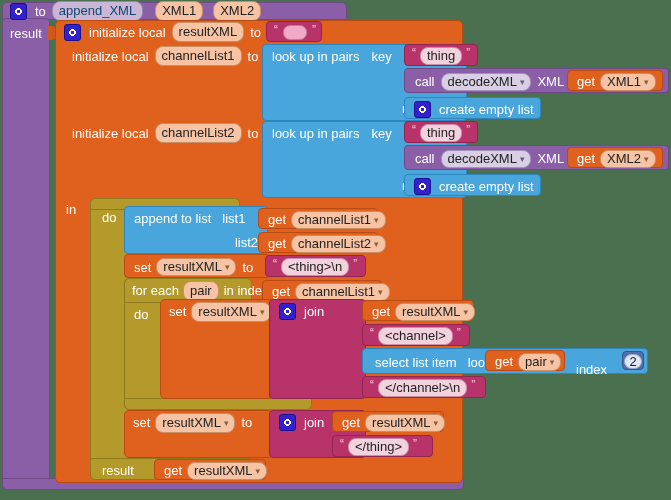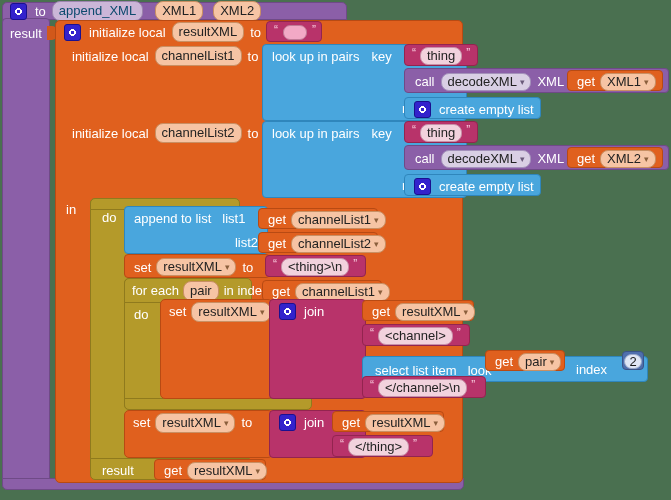--- a/index.html
+++ b/index.html
@@ -357,21 +357,21 @@
   </div>
 
   <div class="blk c-text" style="left:362px; top:324px; width:108px; height:22px;">
     <div class="row" style="height:22px; padding-left:5px;">
       <span class="q">“</span>
       <span class="chip chip-lite">&lt;channel&gt;</span>
       <span class="q">”</span>
     </div>
   </div>
 
-  <div class="blk c-list" style="left:362px; top:348px; width:286px; height:26px;margin-top:8px;">
+  <div class="blk c-list" style="left:362px; top:348px; width:286px; height:26px;">
     <div class="row" style="height:26px; padding-left:8px;">
       <span class="lbl">select list item</span>
       <span class="lbl" style="margin-left:3px;">look</span>
     </div>
   </div>
   <div class="blk c-var" style="left:485px; top:350px; width:80px; height:21px;">
     <div class="row" style="height:21px; padding-left:6px;">
       <span class="lbl" style="padding:0 3px;">get</span>
       <span class="chip"><span>pair</span><span class="caret">▾</span></span>
     </div>

